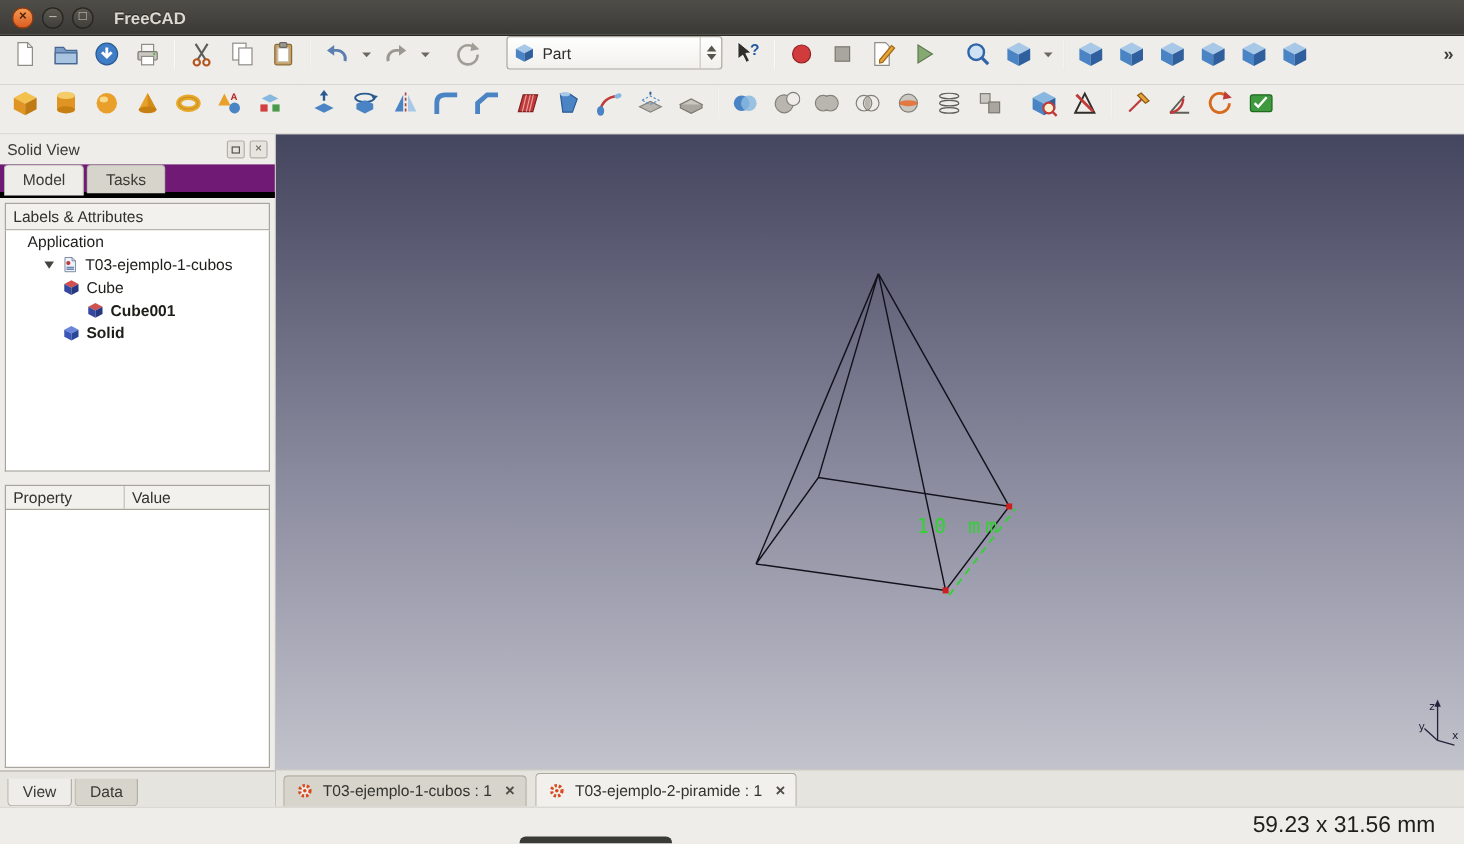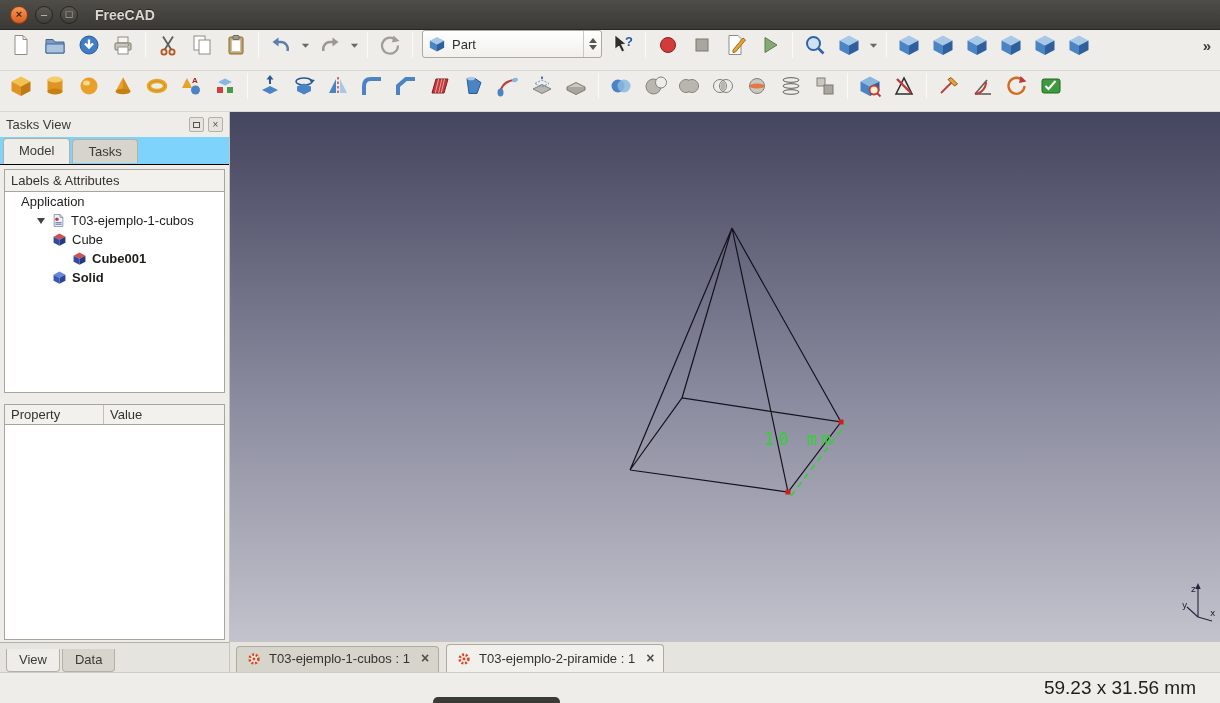--- a/index.html
+++ b/index.html
@@ -32,21 +32,21 @@
   .spinner .dn{border-top:5px solid #57554d}
 
   
   .main{display:flex;height:560px}
   .sidepanel{width:230px;background:#eeede9;border-right:1px solid #c6c4be;display:flex;flex-direction:column}
   .panelheader{height:25px;display:flex;align-items:center;padding:0 6px;color:#3a3a35}
   .phicons{margin-left:auto;display:flex;gap:4px}
   .phbtn{width:15px;height:15px;border:1px solid #b3b0a8;border-radius:2px;background:#e6e4de;display:flex;align-items:center;justify-content:center;font-size:10px;color:#55534c}
   .phbtn .sq{width:7px;height:6px;border:1px solid #55534c;display:block}
 
-  .paneltabs{display:flex;align-items:center;height:28px;padding:0 3px;border-bottom:1px solid #000000;background:#7dd3fc}
+  .paneltabs{display:flex;align-items:flex-start;height:28px;padding:0 3px;border-bottom:5px solid #000000;background:#701a75}
   .ptab{padding:4px 15px 4px;border:1px solid #b3b0a8;border-bottom:none;border-radius:4px 4px 0 0;background:#d7d4cc;color:#3a3a35;margin-right:2px}
   .ptab.active{background:#eeede9;position:relative;margin-bottom:-1px;padding-bottom:6px}
 
   .labelshdr{margin:4px 4px 0;border:1px solid #a8a59d;background:#f2f1ed;padding:3px 6px;color:#33332e}
   .treebox{margin:0 4px;border:1px solid #a8a59d;border-top:none;background:#fff;height:201px;overflow:hidden}
   .trow{height:19px;display:flex;align-items:center;gap:5px}
   .trow .expander{width:0;height:0;border-left:4px solid transparent;border-right:4px solid transparent;border-top:6px solid #44443e;display:inline-block;margin-right:1px}
   .trow .ticon svg{width:15px;height:15px;display:block}
   .trow .tlabel{color:#1d1d1a;white-space:nowrap}
   .trow .tlabel.bold{font-weight:bold}
@@ -482,35 +482,35 @@
           <path d="M6.5 12l3 3 7-8" stroke="#fff" stroke-width="2" fill="none"></path>
         </svg>
       </span>
     </span>
 </div>
 
 <div class="main">
 
   <div class="sidepanel">
     <div class="panelheader">
-      <span>Tasks View</span>
+      <span>Solid View</span>
       <span class="phicons">
         <span class="phbtn">
             <i class="sq"></i>
           </span>
         <span class="phbtn">×</span>
       </span>
     </div>
     <div class="paneltabs" id="panel-tabs">
         <span class="ptab active">Model</span>
         <span class="ptab">Tasks</span>
       </div>
     <div class="labelshdr">Labels &amp; Attributes</div>
     <div class="treebox" id="treebox">
-        <div class="trow" style="padding-left: 4px; margin-left: 12px;">
+        <div class="trow" style="padding-left: 18px;">
           <span class="tlabel">Application</span>
         </div>
         <div class="trow" style="padding-left: 32px;">
           <i class="expander"></i>
           <span class="ticon">
             <svg viewBox="0 0 24 24" xmlns="http://www.w3.org/2000/svg">
               <path d="M5 2.5h9.5L19 7v14.5H5z" fill="#eef2f8" stroke="#5a6a8a"></path>
               <path d="M14.5 2.5V7H19" fill="none" stroke="#5a6a8a"></path>
               <circle cx="9.5" cy="10" r="2.8" fill="#c03a3a"></circle>
               <path d="M7 15.5h10M7 18h10" stroke="#4a6aa0" stroke-width="1.4"></path>

